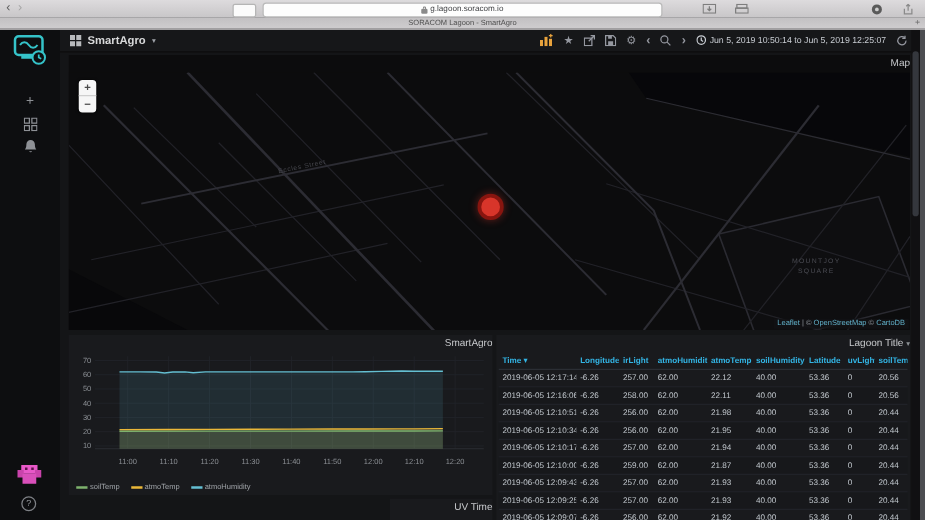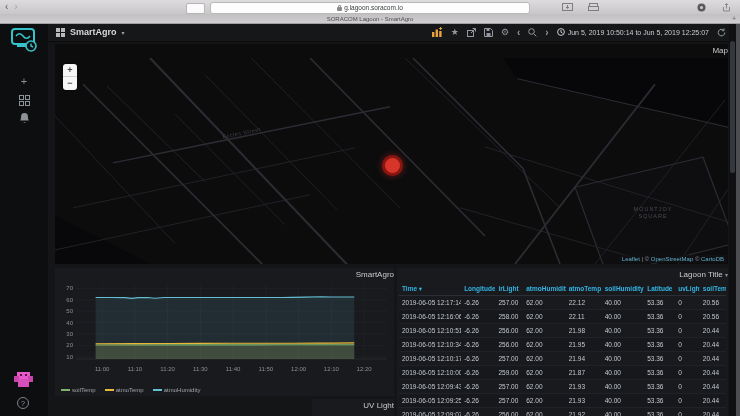--- a/index.html
+++ b/index.html
@@ -453,21 +453,21 @@
               <div class="cell">21.92</div>
               <div class="cell">40.00</div>
               <div class="cell">53.36</div>
               <div class="cell">0</div>
               <div class="cell">20.44</div>
             </div>
           </div>
       </div>
 
       <div class="panel uv-light-panel">
-        <div class="p-title">UV Light</div>
+        <div class="p-title">UV Time</div>
       </div>
 
       <div class="vscroll">
           <div class="vthumb"></div>
         </div>
       <div class="edge-strip"></div>
     </div>
   </div>
 </div>
 

